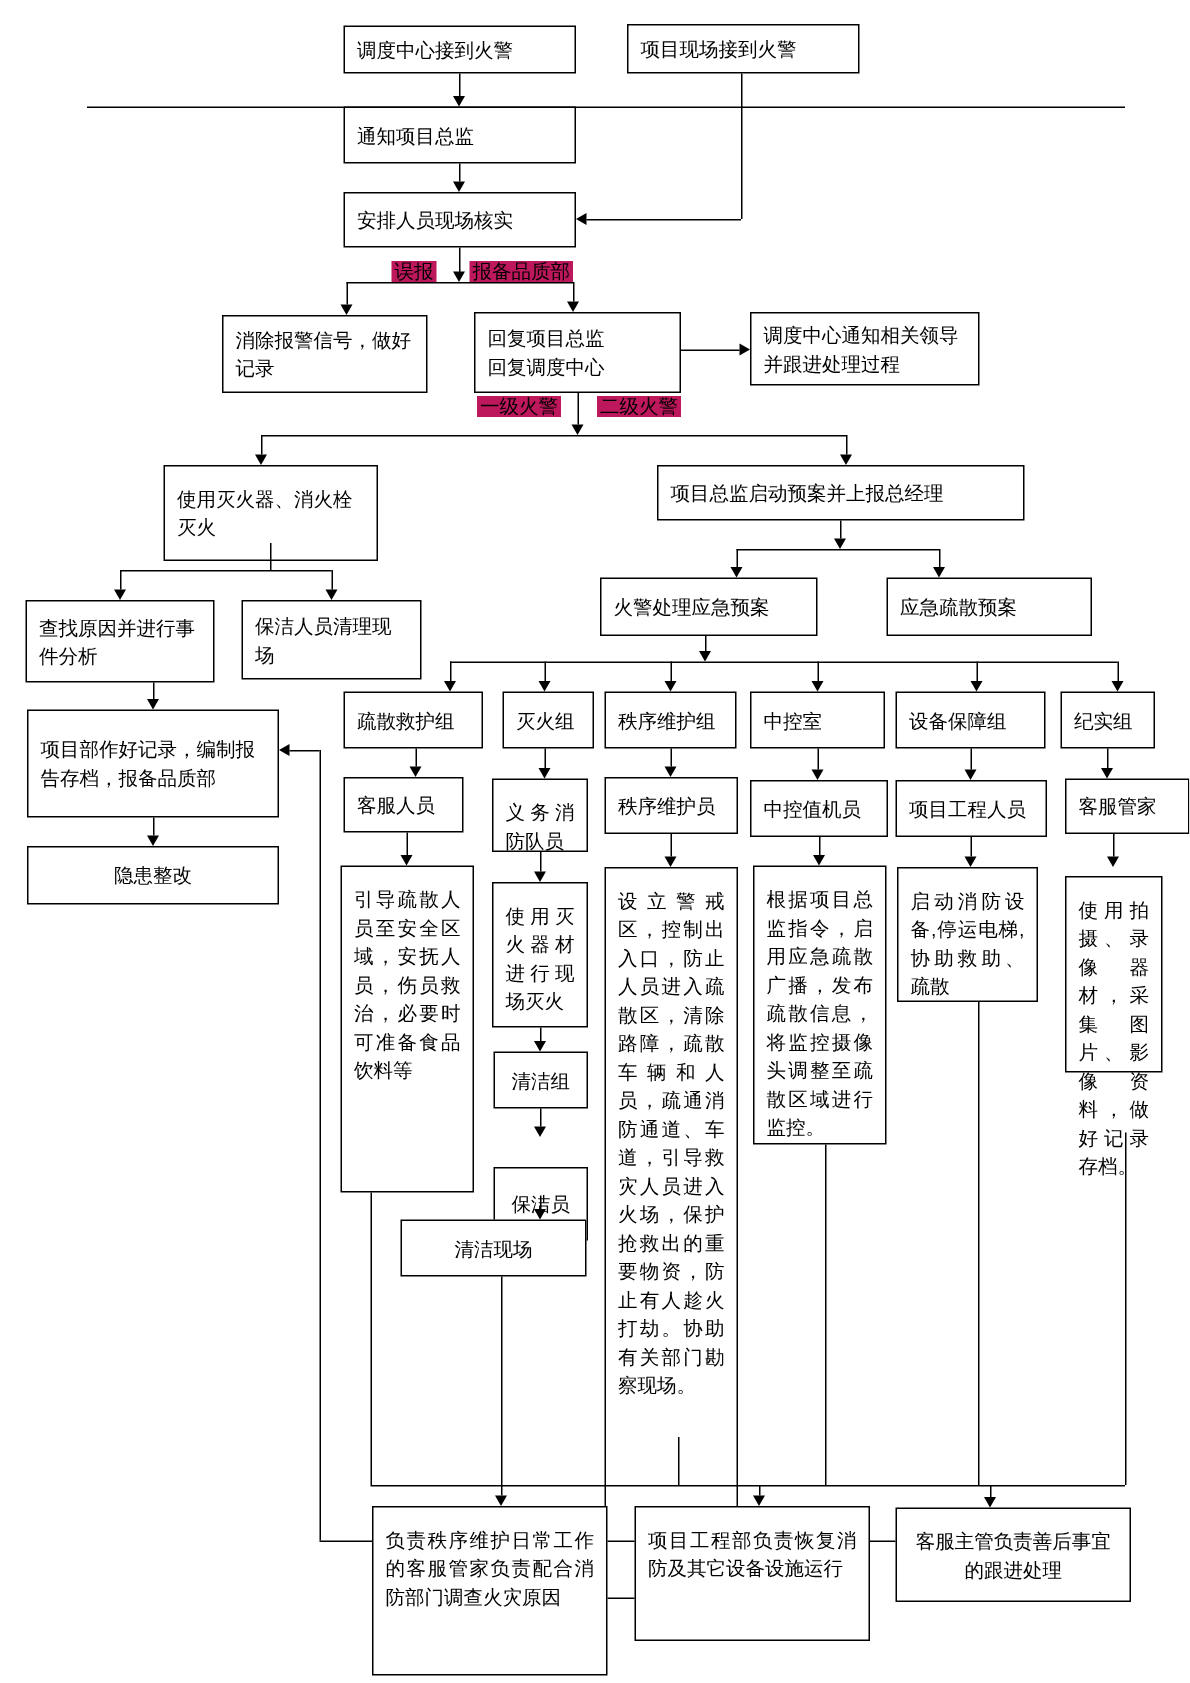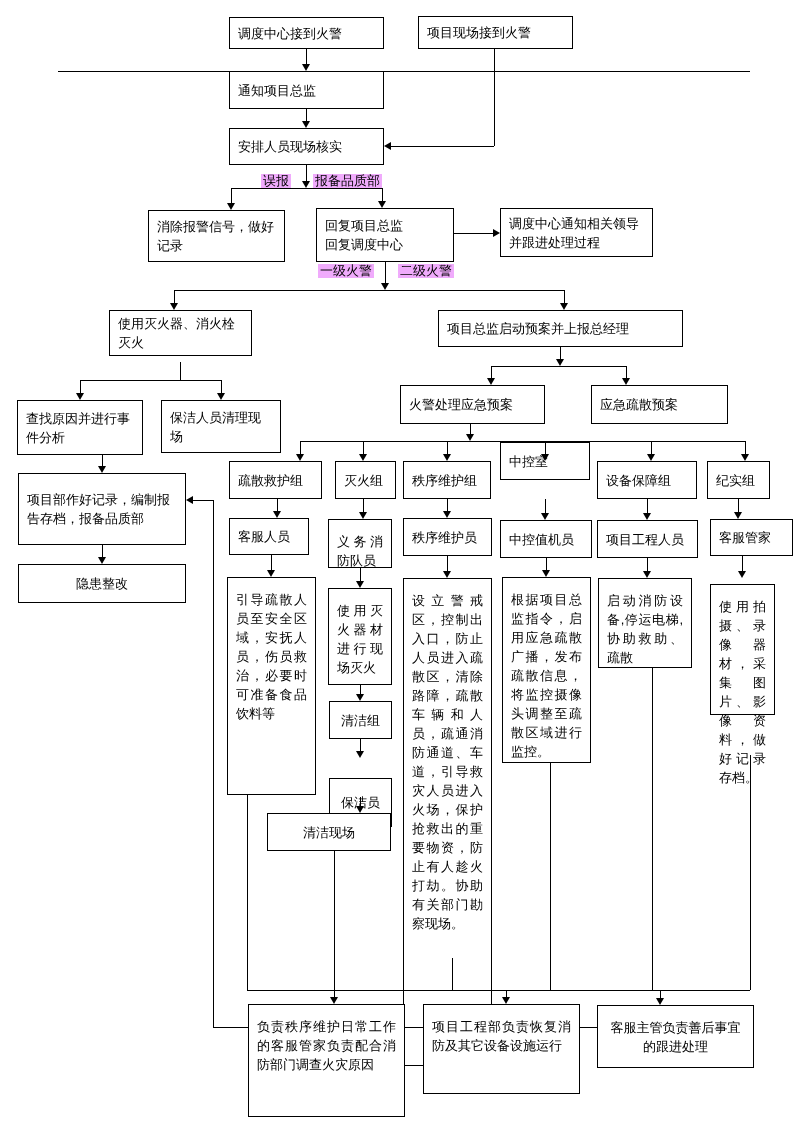--- a/index.html
+++ b/index.html
@@ -4,21 +4,21 @@
 <style>
   html,body{margin:0;padding:0;background:#fff;}
   #canvas{position:relative;width:793px;height:1122px;background:#fff;overflow:hidden;
           font-family:"Liberation Sans","DejaVu Sans",sans-serif;color:#000;}
   .node{position:absolute;box-sizing:border-box;border:1px solid #000;background:#fff;
         font-size:13px;line-height:19px;display:flex;align-items:center;
         padding:12px 8px;text-align:left;}
   .c{justify-content:center;text-align:center;}
   .t{align-items:flex-start;text-align:justify;text-justify:inter-character;word-break:break-all;}
   .pre{white-space:pre-line;}
-  .lbl{position:absolute;font-size:13px;line-height:14px;background:#f0abfc;padding:0 2px;}
+  .lbl{position:absolute;font-size:13px;line-height:14px;background:#be185d;padding:0 2px;}
   .hl{position:absolute;display:block;height:1px;background:#000;}
   .vl{position:absolute;display:block;width:1px;background:#000;}
   .ad{position:absolute;display:block;width:0;height:0;
       border-left:4px solid transparent;border-right:4px solid transparent;border-top:7px solid #000;}
   .al{position:absolute;display:block;width:0;height:0;
       border-top:4px solid transparent;border-bottom:4px solid transparent;border-right:7px solid #000;}
   .ar{position:absolute;display:block;width:0;height:0;
       border-top:4px solid transparent;border-bottom:4px solid transparent;border-left:7px solid #000;}
 </style>
 </head>
@@ -27,33 +27,33 @@
 <div id="canvas">
 
   <div class="node" style="left:229px;top:17px;width:155px;height:32px">调度中心接到火警</div>
   <div class="node" style="left:418px;top:16px;width:155px;height:33px">项目现场接到火警</div>
   <div class="node" style="left:229px;top:71px;width:155px;height:38px">通知项目总监</div>
   <div class="node" style="left:229px;top:128px;width:155px;height:37px">安排人员现场核实</div>
   <div class="node" style="left:148px;top:210px;width:137px;height:52px">消除报警信号，做好记录</div>
   <div class="node pre" style="left:316px;top:208px;width:138px;height:54px">回复项目总监
 回复调度中心</div>
   <div class="node" style="left:500px;top:208px;width:153px;height:49px">调度中心通知相关领导并跟进处理过程</div>
-  <div class="node" style="left:109px;top:310px;width:143px;height:46px">使用灭火器、消火栓灭火</div>
+  <div class="node" style="left:109px;top:310px;width:143px;height:64px">使用灭火器、消火栓灭火</div>
   <div class="node" style="left:438px;top:310px;width:245px;height:37px">项目总监启动预案并上报总经理</div>
   <div class="node" style="left:400px;top:385px;width:145px;height:39px">火警处理应急预案</div>
   <div class="node" style="left:591px;top:385px;width:137px;height:39px">应急疏散预案</div>
   <div class="node" style="left:17px;top:400px;width:126px;height:55px">查找原因并进行事件分析</div>
   <div class="node" style="left:161px;top:400px;width:120px;height:53px">保洁人员清理现场</div>
   <div class="node" style="left:18px;top:473px;width:168px;height:72px">项目部作好记录，编制报告存档，报备品质部</div>
   <div class="node c" style="left:18px;top:564px;width:168px;height:39px">隐患整改</div>
 
   <div class="node" style="left:229px;top:461px;width:93px;height:38px">疏散救护组</div>
   <div class="node" style="left:335px;top:461px;width:61px;height:38px">灭火组</div>
   <div class="node" style="left:403px;top:461px;width:88px;height:38px">秩序维护组</div>
-  <div class="node" style="left:500px;top:442px;width:90px;height:38px">中控室</div>
+  <div class="node" style="left:500px;top:461px;width:90px;height:38px">中控室</div>
   <div class="node" style="left:597px;top:461px;width:100px;height:38px">设备保障组</div>
   <div class="node" style="left:707px;top:461px;width:63px;height:38px">纪实组</div>
 
   <div class="node" style="left:229px;top:518px;width:80px;height:37px">客服人员</div>
   <div class="node t" style="left:328px;top:519px;width:64px;height:49px">义务消防队员</div>
   <div class="node" style="left:403px;top:518px;width:89px;height:38px">秩序维护员</div>
   <div class="node" style="left:500px;top:520px;width:92px;height:38px">中控值机员</div>
   <div class="node" style="left:597px;top:520px;width:101px;height:38px">项目工程人员</div>
   <div class="node" style="left:710px;top:519px;width:83px;height:37px">客服管家</div>
 

